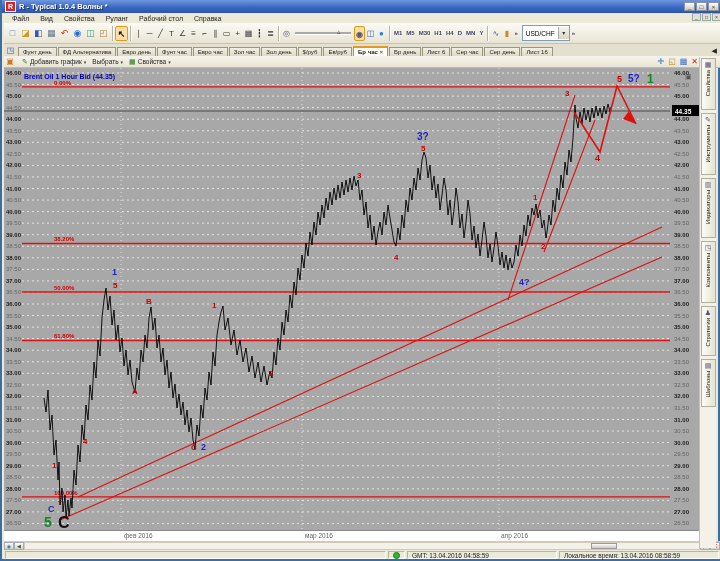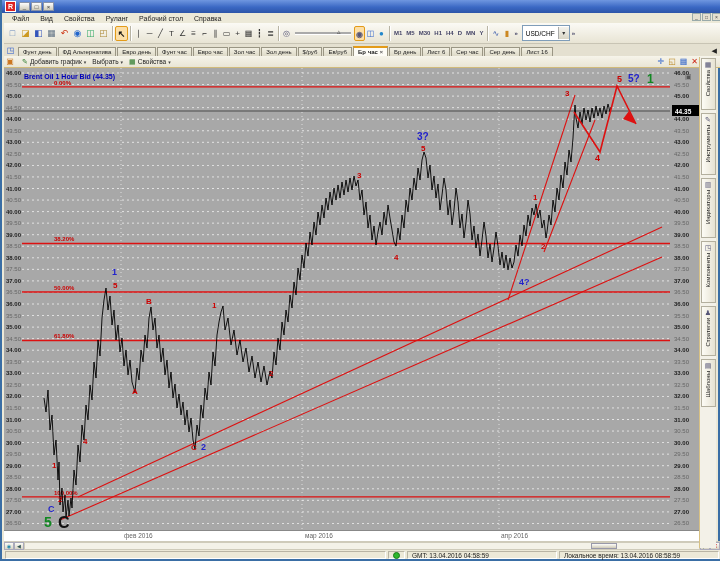--- a/index.html
+++ b/index.html
@@ -63,20 +63,21 @@
   .side-tab .ic{font-size:7px;line-height:8px;}
   .side-tab .vlabel{writing-mode:vertical-rl;transform:rotate(180deg);font-size:6px;color:#222;margin-top:1px;letter-spacing:0;}
 </style>
 </head>
 <body>
 
 <div class="frame">
 
   <div class="titlebar">
     <span class="applogo">R</span>
+    <span class="apptitle">R - Typical 1.0.4 Волны *</span>
     <span class="winctrls" id="winctrls">
         <span class="winbtn">_</span>
         <span class="winbtn">□</span>
         <span class="winbtn">×</span>
       </span>
   </div>
 
   <div class="menubar" id="menubar">
     <span class="menu-item">Файл</span>
       <span class="menu-item">Вид</span>

